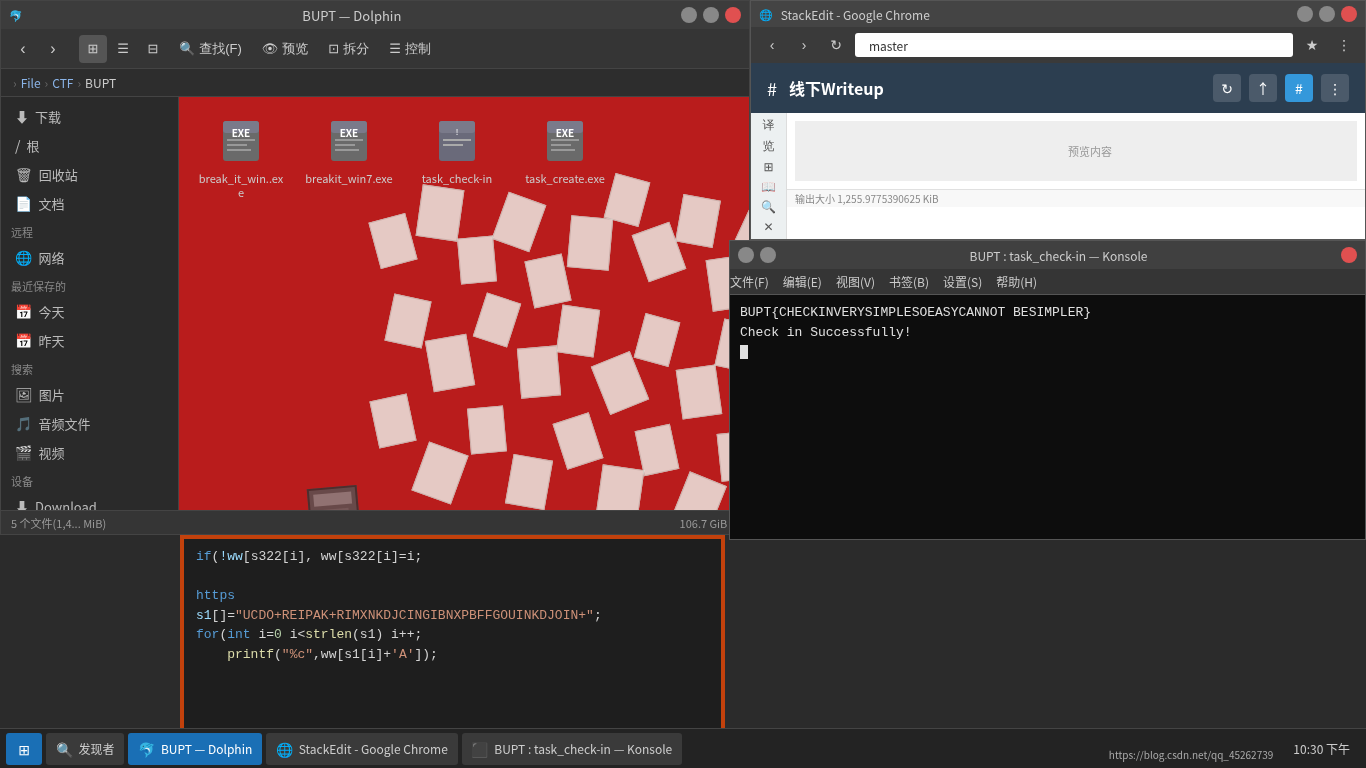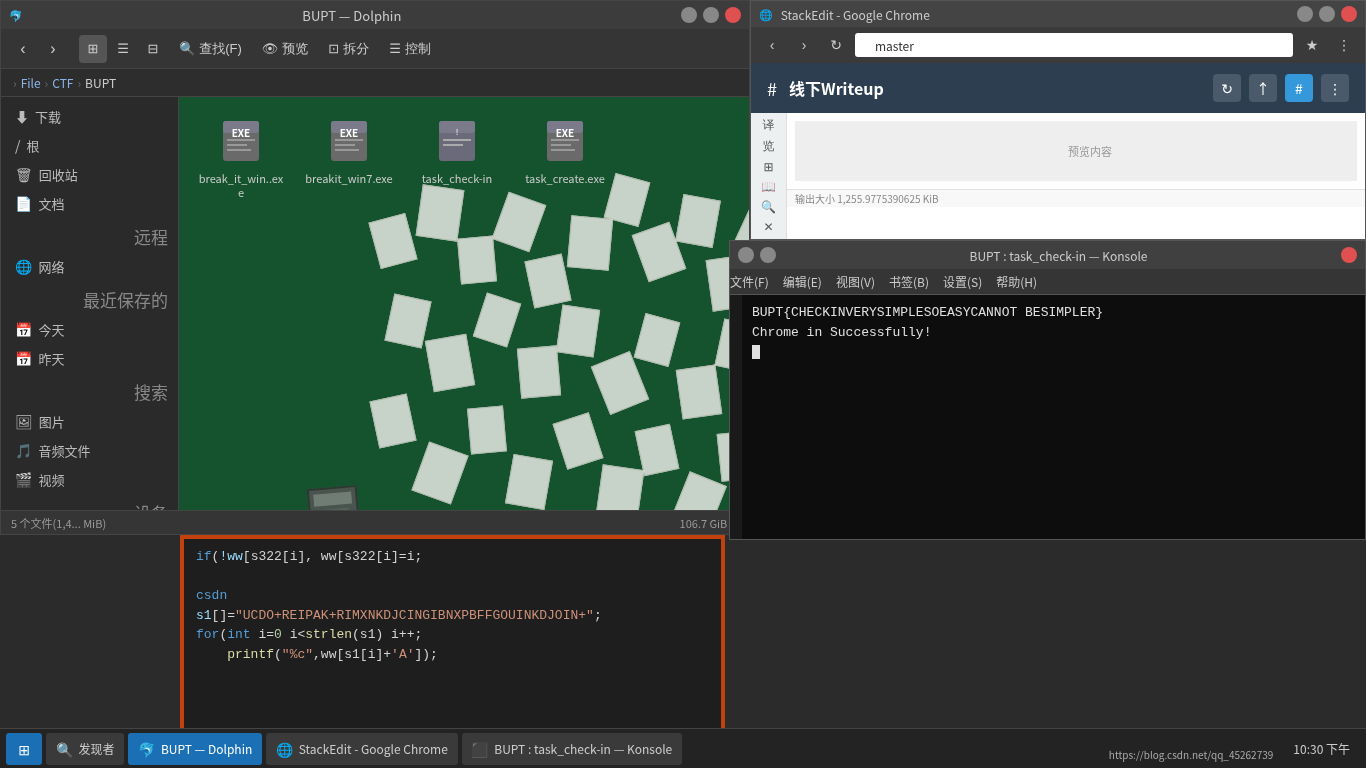--- a/index.html
+++ b/index.html
@@ -118,40 +118,39 @@
     .dolphin-sidebar {
       width: 178px;
       background: #2a2a2a;
       border-right: 1px solid #444;
       overflow-y: auto;
       padding: 4px 0;
       font-size: 13px;
     }
     .sidebar-section-label {
       color: #888;
-      font-size: 17px;
+      font-size: 11px;
       padding: 6px 10px 2px;
       text-transform: uppercase;
-      text-align: right;
     }
     .sidebar-item {
       display: flex;
       align-items: center;
       gap: 6px;
       padding: 4px 10px;
       color: #bbb;
       cursor: pointer;
       border-radius: 3px;
       margin: 1px 4px;
     }
     .sidebar-icon { font-size: 14px; }
 
     .dolphin-content {
       flex: 1;
-      background: #14532d;
+      background: #b91c1c;
       overflow: hidden;
       position: relative;
     }
 
     
     .file-grid {
       display: flex;
       flex-wrap: wrap;
       padding: 12px;
       gap: 8px;
@@ -220,21 +219,21 @@
       display: flex;
       align-items: center;
       padding: 0 8px;
       gap: 6px;
     }
     .browser-url {
       flex: 1;
       background: #fff;
       border-radius: 3px;
       height: 24px;
-      padding: 0 20px;
+      padding: 0 14px;
       font-size: 12px;
       display: flex;
       align-items: center;
       color: #333;
     }
     .browser-icon-btn {
       width: 26px; height: 26px;
       border-radius: 3px;
       background: transparent;
       border: none;
@@ -361,21 +360,20 @@
       cursor: pointer;
     }
     .konsole-content {
       flex: 1;
       background: #0d0d0d;
       padding: 8px 10px;
       font-family: "Courier New", monospace;
       font-size: 13px;
       color: #e0e0e0;
       overflow: auto;
-      margin-left: 12px;
     }
     .konsole-line { line-height: 1.5; }
     .cursor-block {
       display: inline-block;
       width: 8px; height: 14px;
       background: #e0e0e0;
       vertical-align: middle;
     }
 
     
@@ -765,30 +763,30 @@
   <div class="konsole-menu">
     <span class="konsole-menu-item">文件(F)</span>
     <span class="konsole-menu-item">编辑(E)</span>
     <span class="konsole-menu-item">视图(V)</span>
     <span class="konsole-menu-item">书签(B)</span>
     <span class="konsole-menu-item">设置(S)</span>
     <span class="konsole-menu-item">帮助(H)</span>
   </div>
   <div class="konsole-content">
     <div class="konsole-line">BUPT{CHECKINVERYSIMPLESOEASYCANNOT BESIMPLER}</div>
-    <div class="konsole-line">Chrome in Successfully!</div>
+    <div class="konsole-line">Check in Successfully!</div>
     <div class="konsole-line"><span class="cursor-block"></span></div>
   </div>
 </div>
 
 <div id="code-editor">
   <div class="code-content">
     <div><span class="code-keyword">if</span>(<span class="code-var">!ww</span>[s322[i], ww[s322[i]=i;</div>
     <div>&nbsp;</div>
-    <div><span class="code-keyword">csdn</span></div>
+    <div><span class="code-keyword">https</span></div>
     <div><span class="code-var">s1</span>[]=<span class="code-string">"UCDO+REIPAK+RIMXNKDJCINGIBNXPBFFGOUINKDJOIN+"</span>;</div>
     <div><span class="code-keyword">for</span>(<span class="code-keyword">int</span> i=<span class="code-num">0</span> i&lt;<span class="code-func">strlen</span>(s1) i++;</div>
     <div>&nbsp;&nbsp;&nbsp;&nbsp;<span class="code-func">printf</span>(<span class="code-string">"%c"</span>,ww[s1[i]+<span class="code-string">'A'</span>]);</div>
   </div>
   <div class="code-statusbar">
     <span>669 bytes</span>
     <span>669 words</span>
     <span>200 In : 1, Col 0</span>
   </div>
 </div>

